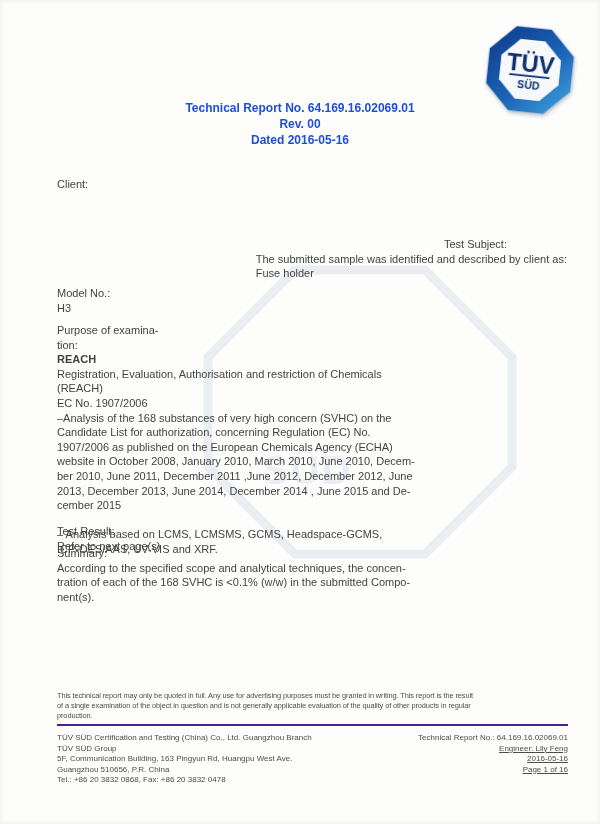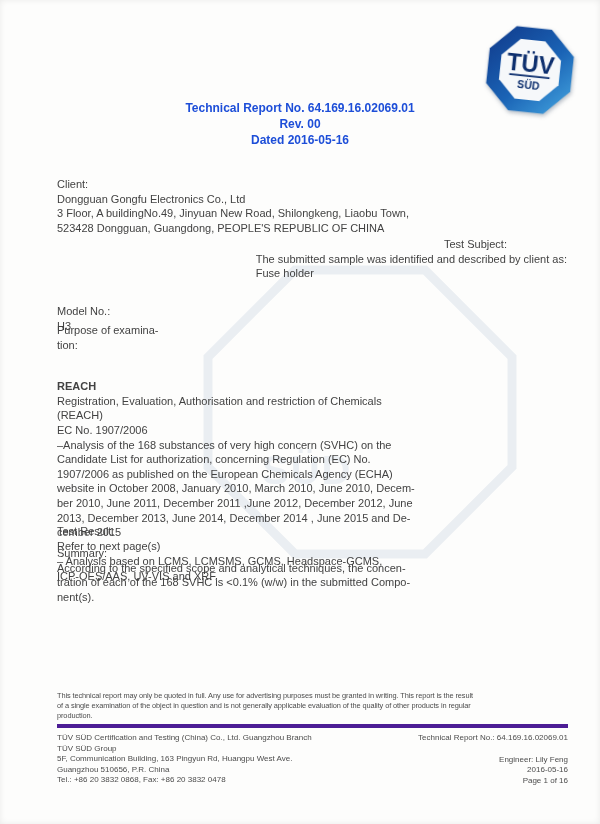--- a/index.html
+++ b/index.html
@@ -36,38 +36,38 @@
     position:absolute;top:100px;left:0;right:0;
     text-align:center;font-weight:bold;font-size:12px;line-height:16px;
     color:#1d4ed8;
   }
   
   .row{position:absolute;left:57px;right:33px;display:flex;font-size:11px;line-height:14.6px;flex-direction:column;}
   .row .label{width:123px;flex:none;}
   .row .value{flex:1;}
   .row-client{top:177px;}
   .row-subject{top:237px;align-items:flex-end;}
-  .row-model{top:304px;}
-  .row-purpose{top:323px;gap:27px;}
+  .row-model{top:286px;}
+  .row-purpose{top:323px;}
   .row-result{top:524px;}
   .row-summary{top:546px;}
   .purpose-heading{font-weight:bold;}
   
   .disclaimer{
     position:absolute;left:57px;right:32px;top:691px;
     font-size:7.4px;line-height:10px;letter-spacing:-0.1px;color:#4c4c4c;
-    border-bottom:4px solid #4c1d95;padding-bottom:3px;
+    border-bottom:2px solid #4c1d95;padding-bottom:3px;
   }
   .footer-cols{
     position:absolute;left:57px;right:32px;top:733px;
     display:flex;justify-content:space-between;
     font-size:8px;line-height:10.5px;color:#4c4c4c;
   }
   .footer-right{text-align:right;}
-  .footer-right .engineer-block{margin-top:11px;}
+  .footer-right .engineer-block{text-decoration:underline;}
 </style>
 </head>
 <body>
 
 <div class="page">
 
   <svg class="watermark" viewBox="0 0 320 300">
     <polygon points="95,8 225,8 312,95 312,205 225,292 95,292 8,205 8,95" fill="none" stroke="#dbe2ea" stroke-width="9"></polygon>
     <text x="62" y="222">SÜD</text>
   </svg>
@@ -88,23 +88,20 @@
   </svg>
 
   <div class="title-block">
     <div>Technical Report No. 64.169.16.02069.01</div>
     <div>Rev. 00</div>
     <div>Dated 2016-05-16</div>
   </div>
 
   <div class="row row-client">
     <div class="label pre">Client:</div>
-    <div class="value pre">Dongguan Gongfu Electronics Co., Ltd
-3 Floor, A buildingNo.49, Jinyuan New Road, Shilongkeng, Liaobu Town,
-523428 Dongguan, Guangdong, PEOPLE'S REPUBLIC OF CHINA</div>
   </div>
 
   <div class="row row-subject">
     <div class="label pre">Test Subject:</div>
     <div class="value pre">The submitted sample was identified and described by client as:
 Fuse holder</div>
   </div>
 
   <div class="row row-model">
     <div class="label pre">Model No.:</div>

